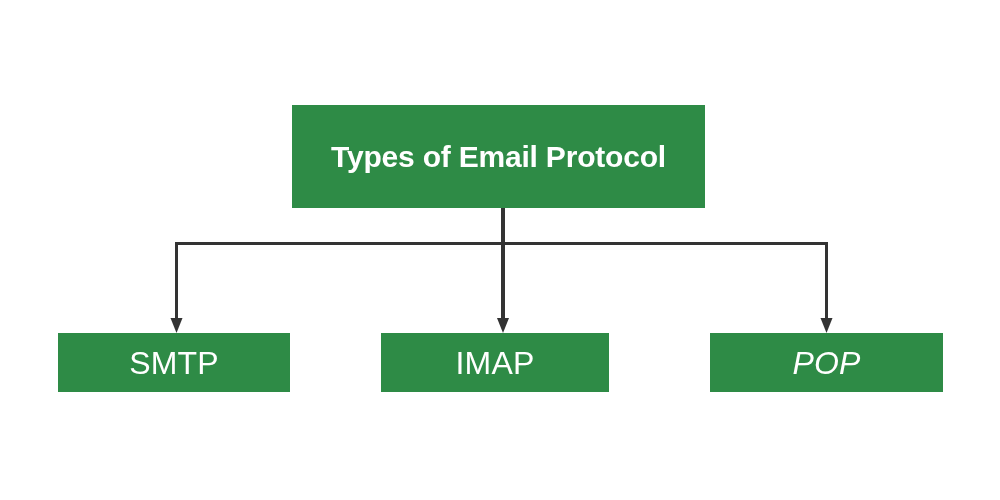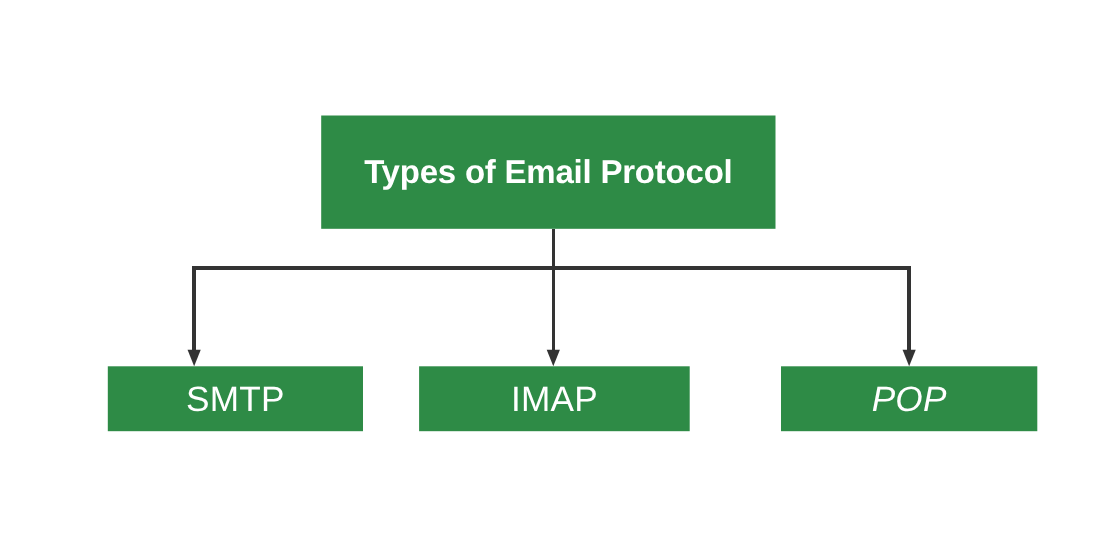--- a/index.html
+++ b/index.html
@@ -51,25 +51,24 @@
   .node-child {
     top: 333px;
     height: 59px;
     font-size: 32px;
     font-weight: normal;
     letter-spacing: 0.2px;
   }
   .node-smtp {
     left: 58px;
     width: 232px;
-    margin-left: 40px;
   }
   .node-imap {
     left: 381px;
-    width: 246px;
+    width: 228px;
   }
   .node-pop {
     left: 710px;
     width: 233px;
     font-style: italic;
   }
   .node-label {
     display: block;
   }
 </style>

